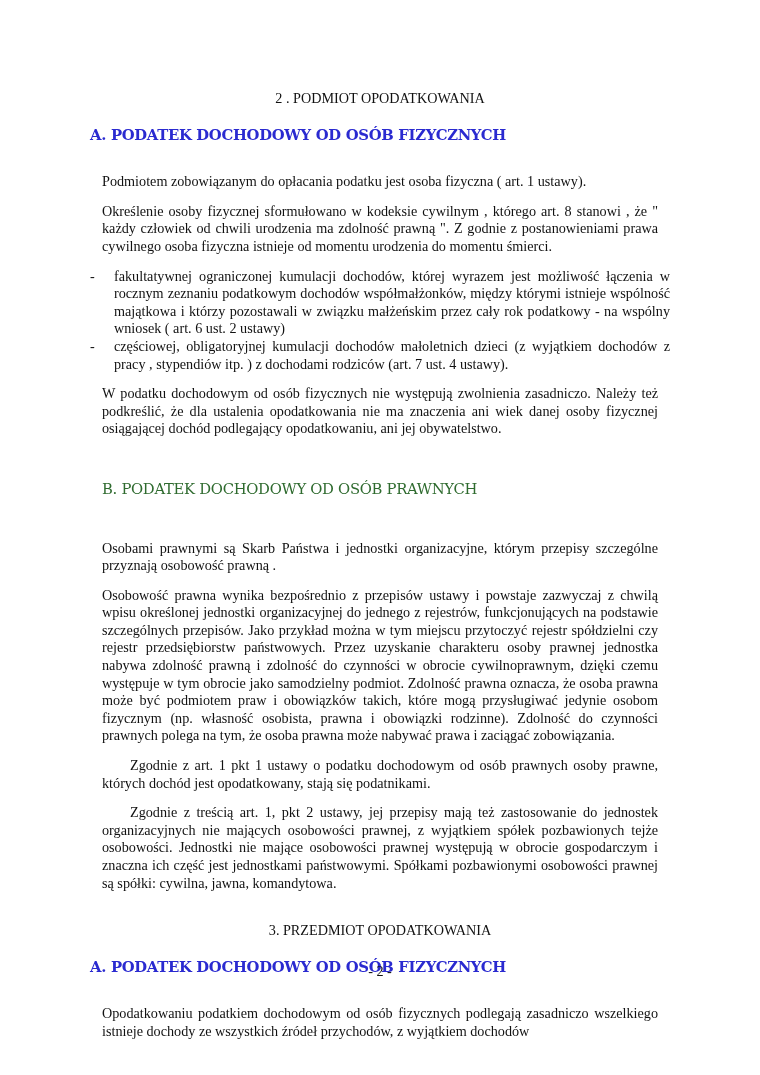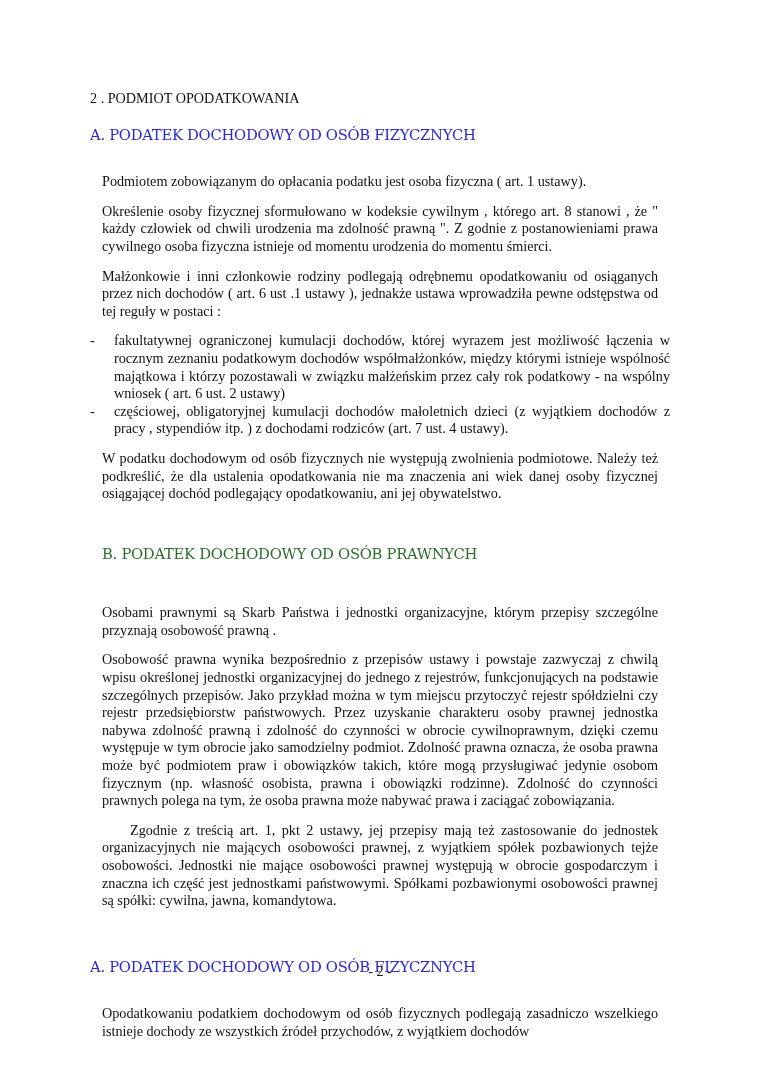--- a/index.html
+++ b/index.html
@@ -2,59 +2,60 @@
 <html><head>
 <meta charset="utf-8">
 <style>
   html, body { margin: 0; padding: 0; background: #ffffff; }
   body { width: 760px; height: 1075px; position: relative; overflow: hidden; }
   .page {
     position: absolute; left: 90px; top: 90px; width: 580px;
     font-family: "Liberation Serif", serif; font-size: 14.2px; color: #111;
     line-height: 17.6px;
   }
-  .h-section { margin: 0; font-weight: normal; font-size: 14.2px; color: #111; }
-  .h-blue { margin: 0; font-weight: normal; font-size: 14.8px; color: #2a2ad0; font-family: "DejaVu Serif", serif; letter-spacing: -0.3px; }
+  .h-section { margin: 0; font-weight: normal; font-size: 14.2px; color: #111; text-align: center; }
+  .h-blue { margin: 0; font-weight: bold; font-size: 14.8px; color: #2a2ad0; font-family: "DejaVu Serif", serif; letter-spacing: -0.3px; }
   .h-green { margin: 12px; font-weight: normal; font-size: 14.8px; color: #2f6b2f; font-family: "DejaVu Serif", serif; letter-spacing: -0.3px; }
   p { margin: 12px; text-align: justify; }
   .indent { text-indent: 28px; }
   ul.dash { list-style: none; margin: 0; padding: 0; }
   ul.dash li { position: relative; padding-left: 24px; text-align: justify; }
   ul.dash li .dash-mark { position: absolute; left: 0; top: 0; }
   .gap2 { height: 18px; }
   .page-number { position: absolute; left: 0; top: 963px; width: 760px; text-align: center; font-family: "Liberation Serif", serif; font-size: 14.2px; color: #111; }
 </style>
 </head>
 <body>
 
 <div class="page">
   <h2 class="h-section">2 . PODMIOT  OPODATKOWANIA</h2>
   <div class="gap2"></div>
   <h3 class="h-blue">A.  PODATEK DOCHODOWY OD OSÓB FIZYCZNYCH</h3>
   <div class="gap2"></div>
   <p>Podmiotem zobowiązanym do opłacania podatku jest osoba fizyczna ( art. 1 ustawy).</p>
   <p>Określenie osoby fizycznej sformułowano w kodeksie cywilnym , którego art. 8 stanowi , że " każdy człowiek od chwili urodzenia ma zdolność prawną ". Z godnie z postanowieniami prawa cywilnego osoba fizyczna istnieje od momentu urodzenia do momentu śmierci.</p>
-  <p>Małżonkowie i inni członkowie rodziny podlegają odrębnemu opodatkowaniu od osiąganych przez nich dochodów ( art. 6 ust .1 ustawy ), jednakże ustawa wprowadziła pewne odstępstwa od tej reguły w postaci :</p>
   <ul class="dash">
     <li>
       <span class="dash-mark">-</span>
       <span>fakultatywnej ograniczonej kumulacji dochodów, której wyrazem jest możliwość łączenia w rocznym zeznaniu podatkowym dochodów współmałżonków, między którymi istnieje wspólność majątkowa i którzy pozostawali w związku małżeńskim przez cały rok podatkowy - na wspólny wniosek ( art. 6 ust. 2 ustawy)</span>
     </li>
     <li>
       <span class="dash-mark">-</span>
       <span>częściowej, obligatoryjnej kumulacji dochodów małoletnich dzieci (z wyjątkiem dochodów z pracy , stypendiów itp. ) z dochodami rodziców (art. 7 ust. 4 ustawy).</span>
     </li>
   </ul>
-  <p>W podatku dochodowym od osób fizycznych nie występują zwolnienia podmiotowe. Należy też podkreślić, że dla ustalenia opodatkowania nie ma znaczenia ani wiek danej osoby fizycznej osiągającej dochód podlegający opodatkowaniu, ani jej obywatelstwo.</p>
+  <p>W podatku dochodowym od osób fizycznych nie występują zwolnienia zasadniczo. Należy też podkreślić, że dla ustalenia opodatkowania nie ma znaczenia ani wiek danej osoby fizycznej osiągającej dochód podlegający opodatkowaniu, ani jej obywatelstwo.</p>
   <div class="gap2"></div>
   <h3 class="h-green">B. PODATEK  DOCHODOWY OD OSÓB PRAWNYCH</h3>
   <div class="gap2"></div>
   <p>Osobami prawnymi są Skarb Państwa i jednostki organizacyjne, którym przepisy szczególne przyznają osobowość prawną .</p>
   <p>Osobowość prawna wynika bezpośrednio z przepisów ustawy i powstaje zazwyczaj z chwilą wpisu określonej jednostki organizacyjnej do jednego z rejestrów, funkcjonujących na podstawie szczególnych przepisów. Jako przykład można w tym miejscu przytoczyć rejestr spółdzielni czy rejestr przedsiębiorstw państwowych. Przez uzyskanie charakteru  osoby prawnej jednostka nabywa zdolność prawną i zdolność do czynności w obrocie cywilnoprawnym, dzięki czemu występuje w tym obrocie jako samodzielny podmiot. Zdolność prawna oznacza, że osoba prawna może być podmiotem praw i obowiązków takich, które mogą przysługiwać jedynie osobom fizycznym (np. własność osobista, prawna i obowiązki rodzinne). Zdolność do czynności prawnych polega na tym, że osoba prawna może nabywać prawa i zaciągać zobowiązania.</p>
+  <p class="indent">Zgodnie z art. 1 pkt 1 ustawy o podatku dochodowym od osób prawnych osoby prawne, których dochód jest opodatkowany, stają się podatnikami.</p>
   <p class="indent"> Zgodnie z treścią  art. 1, pkt 2 ustawy, jej przepisy mają też zastosowanie do jednostek organizacyjnych nie mających osobowości prawnej, z wyjątkiem spółek pozbawionych tejże osobowości. Jednostki nie mające osobowości prawnej występują w obrocie gospodarczym i znaczna ich część jest jednostkami państwowymi. Spółkami pozbawionymi osobowości prawnej są spółki: cywilna, jawna, komandytowa.</p>
   <div class="gap2"></div>
+  <h2 class="h-section">3.   PRZEDMIOT OPODATKOWANIA</h2>
   <div class="gap2"></div>
   <h3 class="h-blue">A. PODATEK DOCHODOWY OD OSÓB FIZYCZNYCH</h3>
   <div class="gap2"></div>
   <p>Opodatkowaniu podatkiem dochodowym od osób fizycznych podlegają zasadniczo wszelkiego istnieje dochody ze wszystkich źródeł przychodów, z wyjątkiem dochodów</p>
 </div>
 
 <div class="page-number">- 2 -</div>
 
 </body></html>

